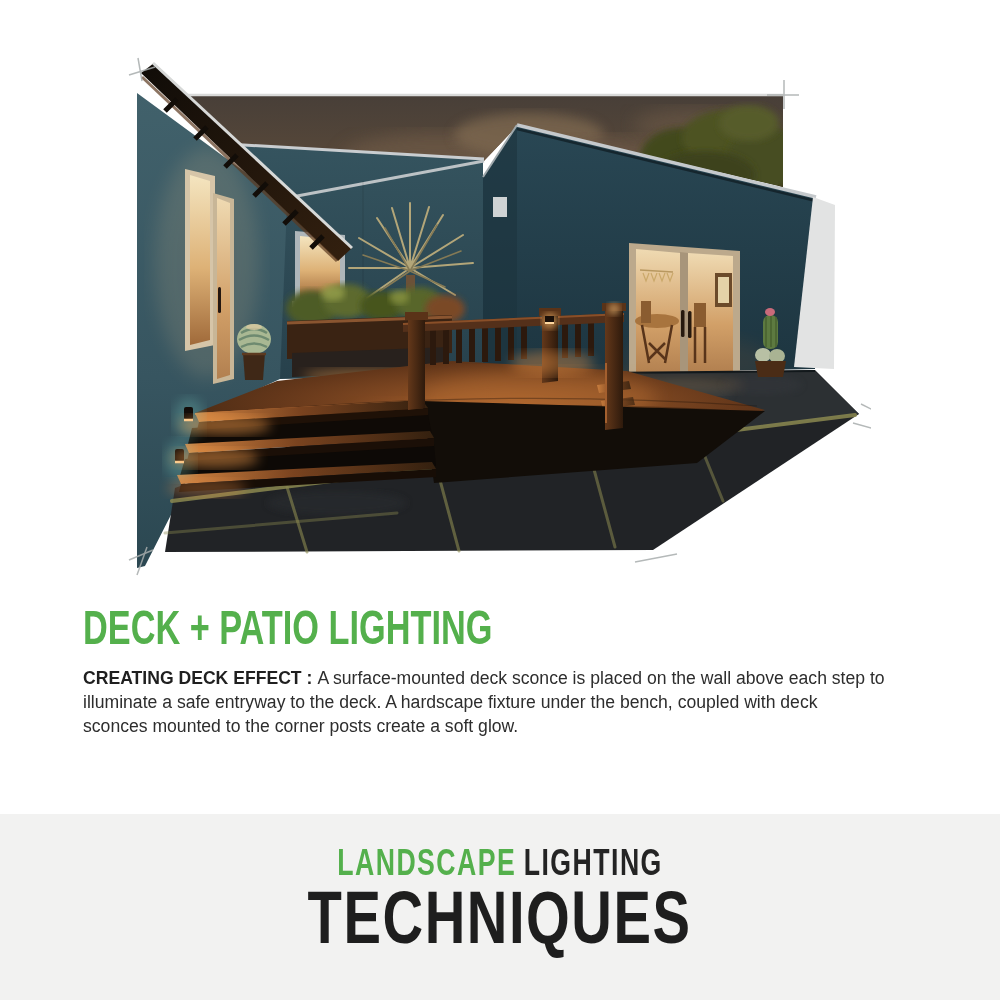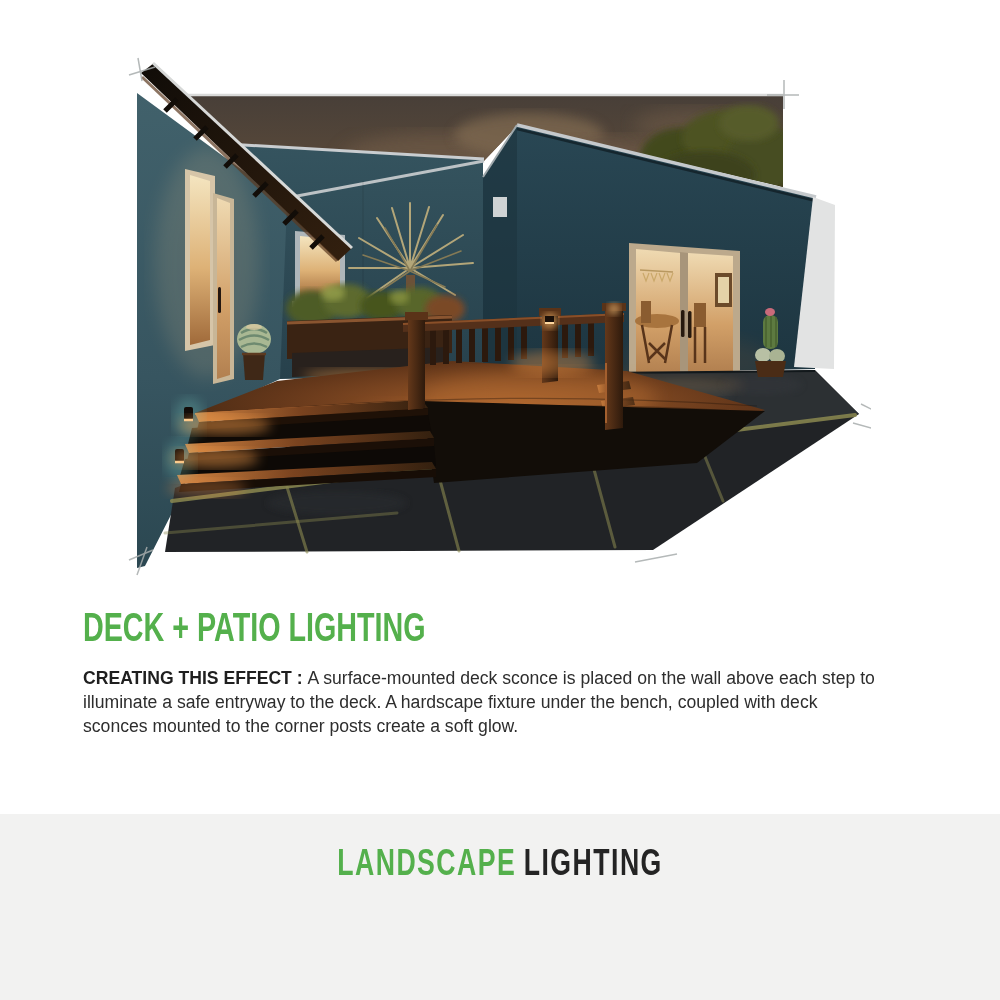--- a/index.html
+++ b/index.html
@@ -11,21 +11,21 @@
   
   .hero{
     position:absolute;left:125px;top:51px;width:746px;height:529px;
   }
   
   .content{
     position:absolute;left:83px;top:605px;width:847px;
   }
   .headline{
     margin:0 0 16px 0;
-    font-size:41px;line-height:45px;font-weight:bold;
+    font-size:49px;line-height:45px;font-weight:bold;
     color:#54b04c;letter-spacing:0px;white-space:nowrap;
   }
   .headline .squeeze{display:inline-block;transform:scaleX(0.70);transform-origin:0 50%;}
   .para{
     margin:0 0 13px 0;
     font-size:17.6px;line-height:24px;color:#2d2d2d;
     white-space:pre-line;
   }
   .effect-label{font-weight:bold;color:#1f1f1f;margin-right:5px;}
   
@@ -352,20 +352,21 @@
     <line x1="724" y1="341" x2="748" y2="353"></line>
       <line x1="716" y1="360" x2="752" y2="370"></line>
     <line x1="-8" y1="497" x2="16" y2="487"></line>
       <line x1="0" y1="512" x2="10" y2="484"></line>
     <line x1="498" y1="499" x2="540" y2="491"></line>
   </g>
 </svg>
 
 <div class="content">
   <h1 class="headline"><span class="squeeze">DECK + PATIO LIGHTING</span></h1>
-  <p class="para"><span class="effect-label">CREATING THIS EFFECT :</span><span>A surface-mounted deck sconce is placed on the wall above each step to
+  <p class="para"><span class="effect-label">CREATING DECK EFFECT :</span><span>A surface-mounted deck sconce is placed on the wall above each step to
 illuminate a safe entryway to the deck. A hardscape fixture under the bench, coupled with deck
 sconces mounted to the corner posts create a soft glow.</span></p>
 </div>
 
 <div class="footer">
   <div class="brand-line"><span class="squeeze"><span class="brand-primary">LANDSCAPE</span><span class="brand-secondary">LIGHTING</span></span></div>
+  <div class="footer-title"><span class="squeeze">TECHNIQUES</span></div>
 </div>
 
 </body></html>

